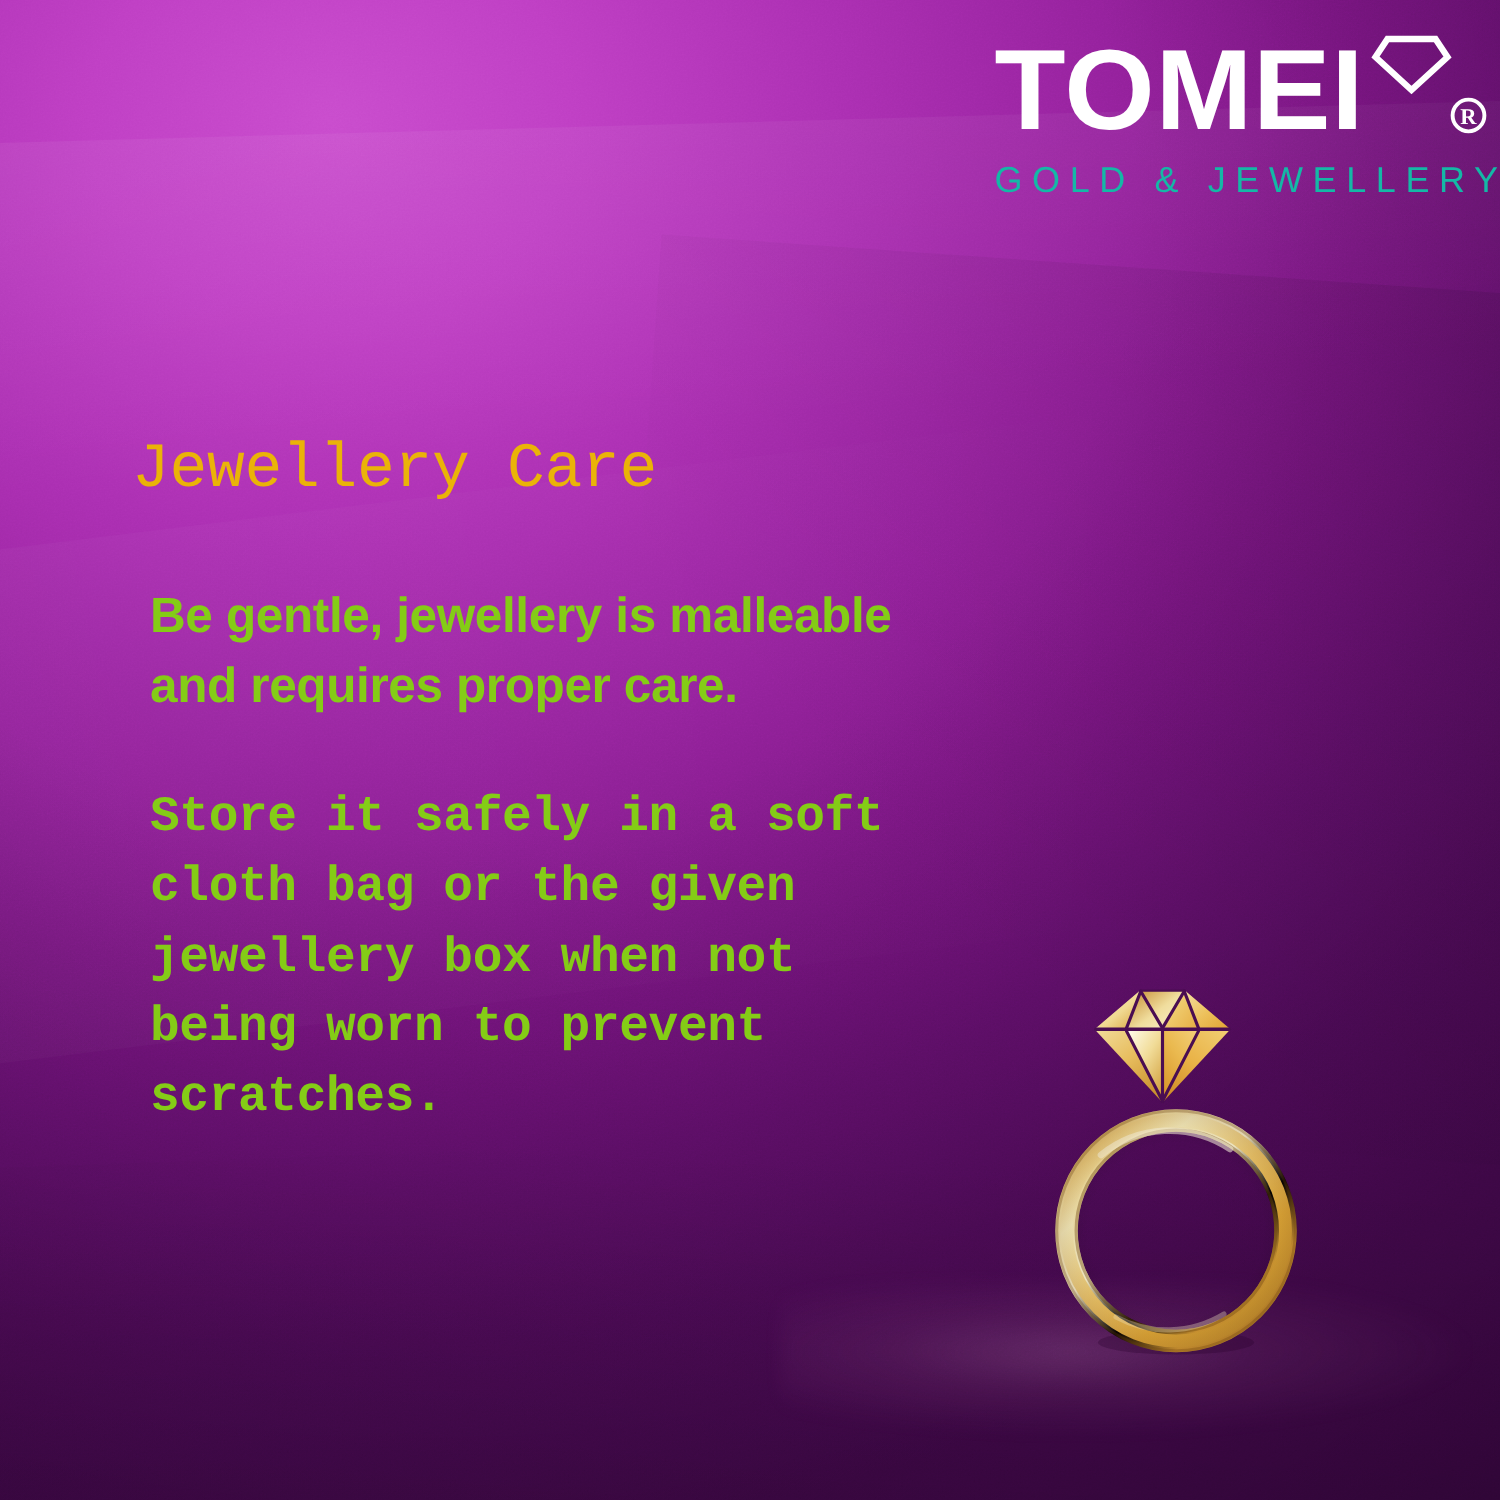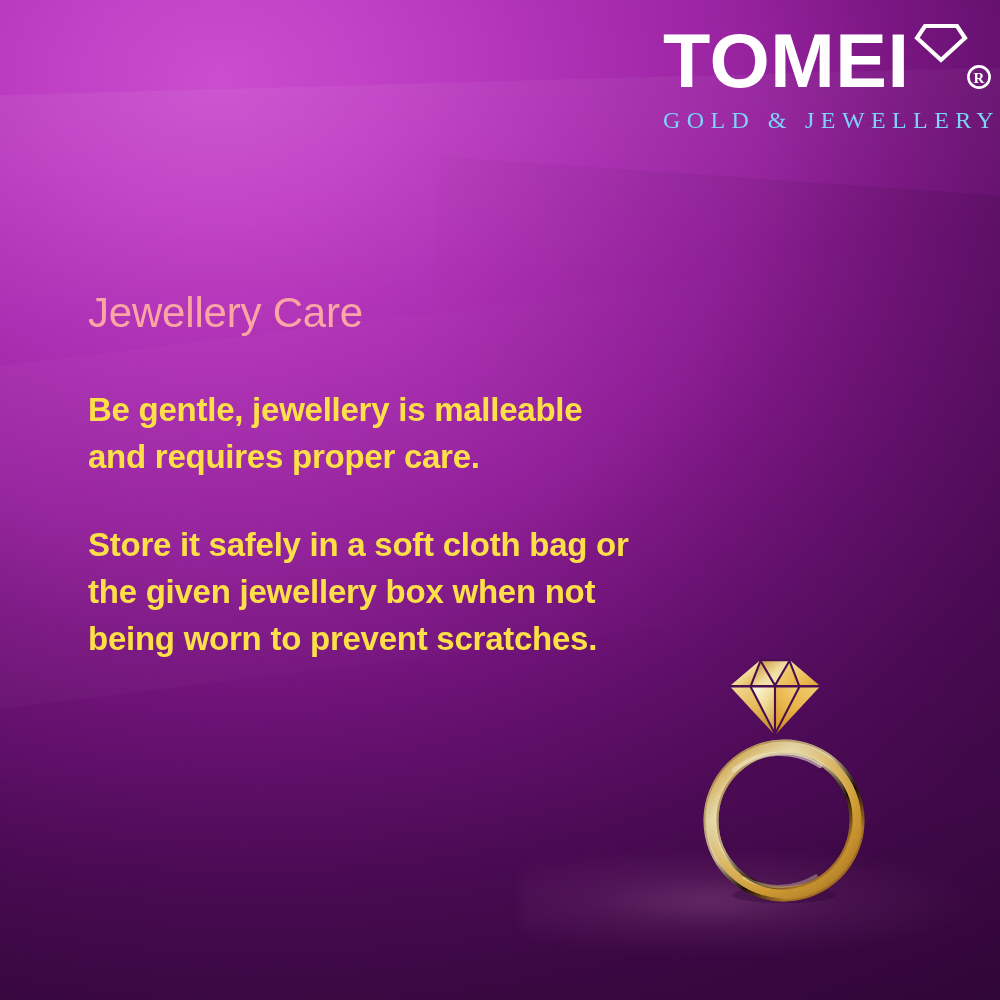--- a/index.html
+++ b/index.html
@@ -120,52 +120,53 @@
   }
   .logo-reg {
     position: absolute;
     left: 303px;
     bottom: 8px;
     width: 26px;
     height: 26px;
   }
   .logo-tagline {
     margin-top: 9px;
-    font-family: Liberation Serif, serif;
+    font-family: Liberation Sans, sans-serif;
     font-weight: normal;
     font-size: 24px;
     letter-spacing: 6.4px;
-    color: #7dd3fc;
+    color: #14b8a6;
     white-space: nowrap;
   }
 
   
   .copy {
     position: absolute;
     left: 88px;
     top: 291px;
     width: 560px;
   }
   .headline {
     font-size: 42px;
     font-weight: normal;
     line-height: 1.05;
-    color: #fca5a5;
+    color: #eab308;
     letter-spacing: -0.2px;
     margin: 0 0 52px 0;
+    font-family: Liberation Mono, monospace;
   }
   .para {
     font-size: 33px;
     font-weight: bold;
     line-height: 1.42;
-    color: #fde047;
+    color: #84cc16;
     letter-spacing: -0.25px;
-    margin: 0;
-  }
-  .para + .para { margin-top: 41px; }
+    margin: 12px;
+  }
+  .para + .para { margin-top: 41px; font-family: Liberation Mono, monospace; }
 
   
   .ring-art {
     position: absolute;
     left: 700px;
     top: 648px;
     width: 175px;
     height: 262px;
   }
   .ring-art svg { display: block; overflow: visible; }

